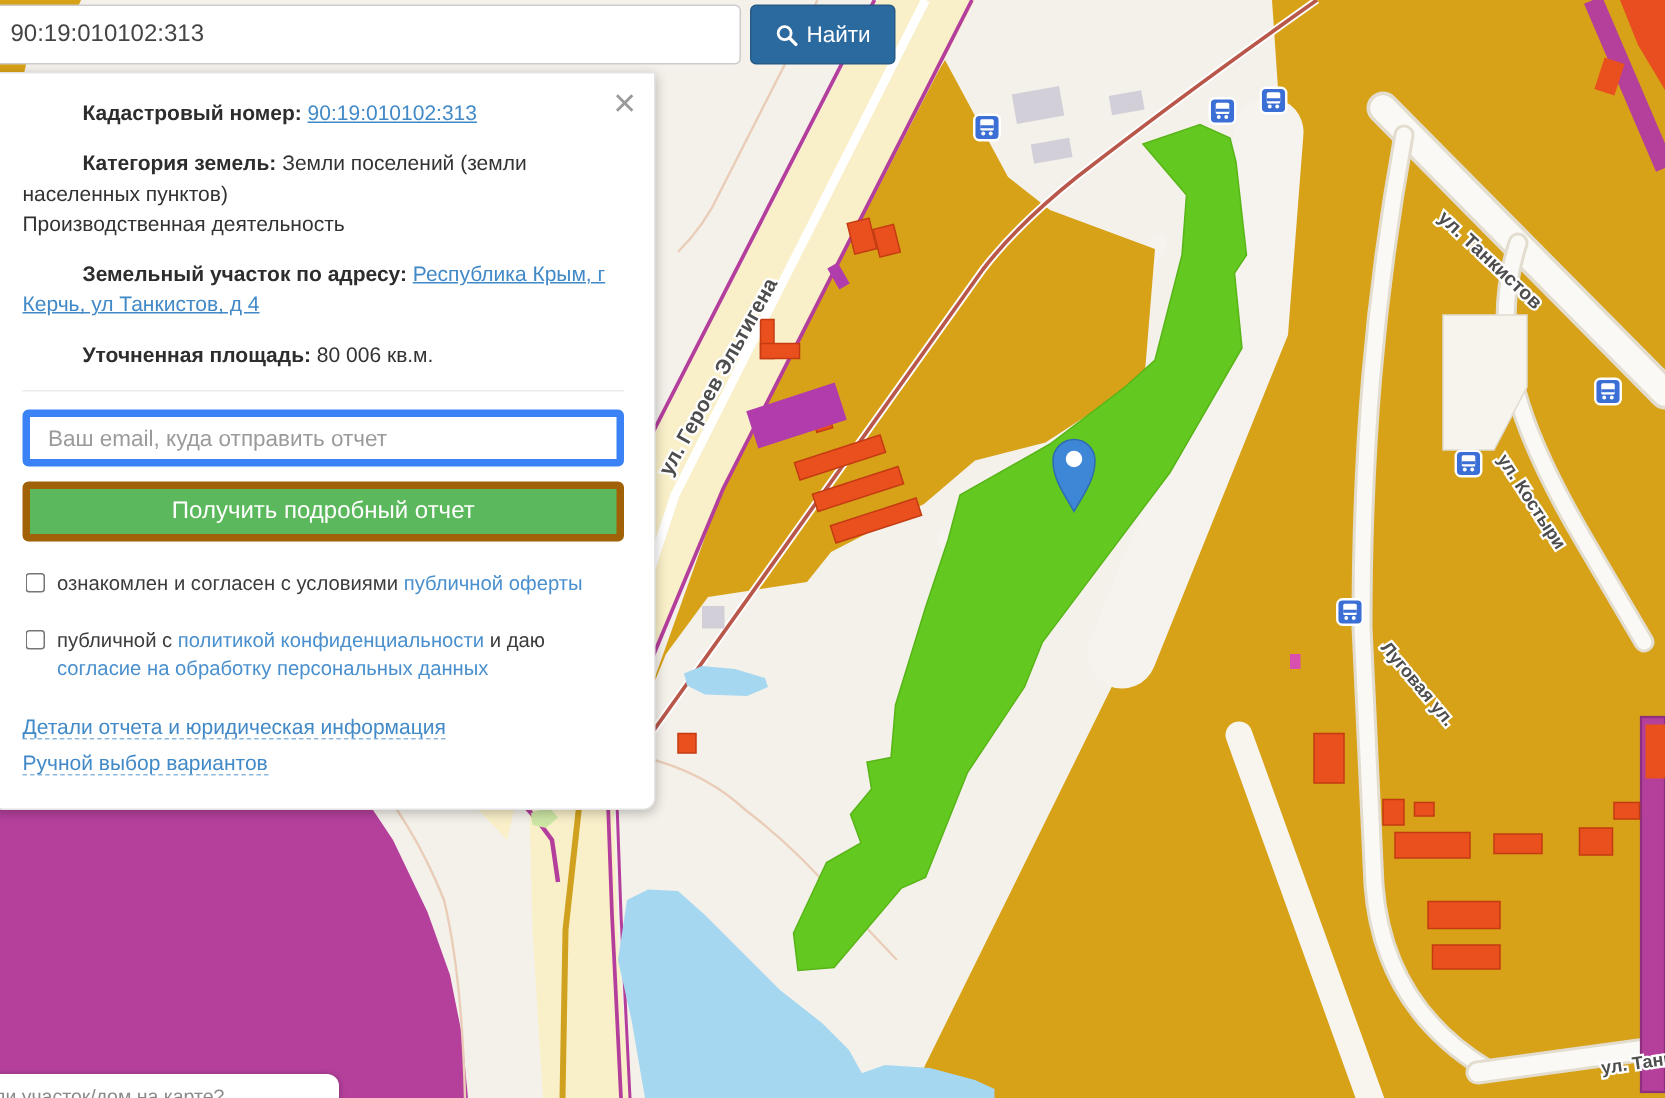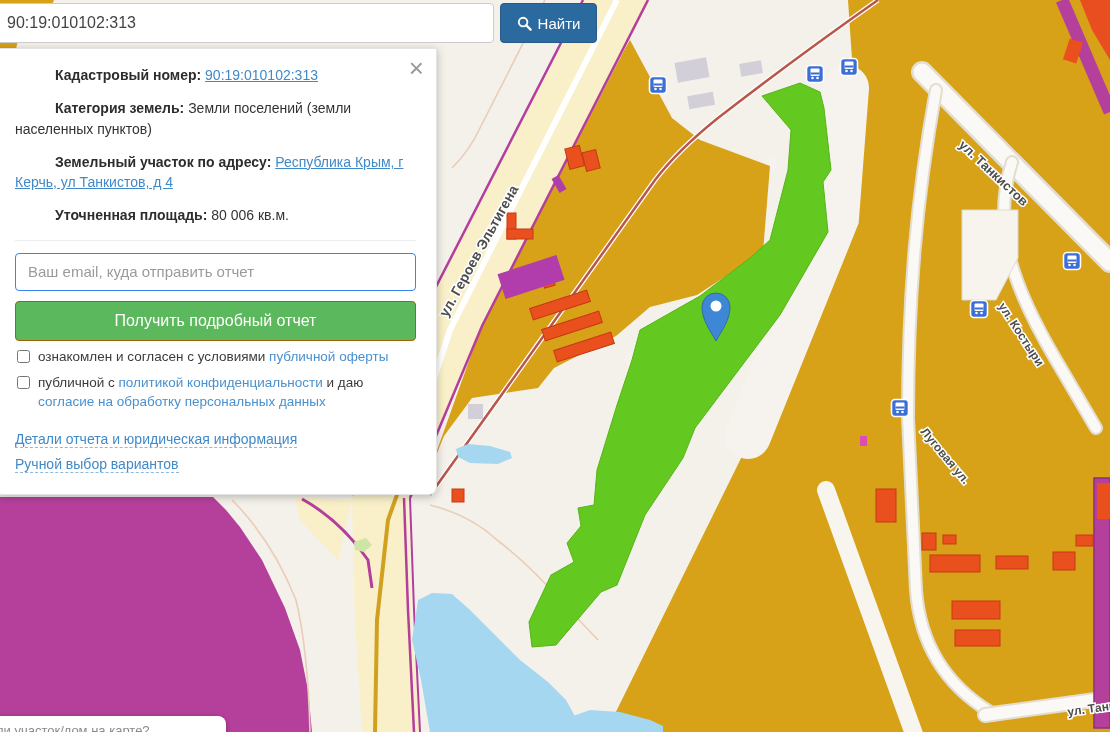--- a/index.html
+++ b/index.html
@@ -19,26 +19,26 @@
   .panel{position:absolute;left:-6px;top:48px;width:443px;box-sizing:border-box;z-index:20;
       background:#fff;border:1px solid #e3e3e3;border-radius:0 0 8px 8px;
       box-shadow:0 2px 8px rgba(0,0,0,.25);padding:16px 20px 18px 20px;color:#333;font-size:14px;}
   .panel p{margin:0 0 13px 0;line-height:1.45;}
   .panel b{color:#2d2d2d;padding-left:40px;}
   a.lnk{color:#4189c7;text-decoration:underline;cursor:pointer;}
   a.plain{color:#4a90ce;text-decoration:none;cursor:pointer;}
   .close-x{position:absolute;top:6px;right:12px;font-size:26px;color:#9a9a9a;line-height:1;
       cursor:pointer;font-weight:400;}
   .hr{border-top:1px solid #ececec;margin:14px 0 12px 0;}
-  .email-input{width:100%;box-sizing:border-box;height:38px;border:1px solid #3b82f6;border-radius:4px;
+  .email-input{width:100%;box-sizing:border-box;height:38px;border:5px solid #3b82f6;border-radius:4px;
       padding:0 12px;font-size:15px;color:#444;font-family:"Liberation Sans",sans-serif;outline:none;}
   .email-input::placeholder{color:#9b9b9b;}
-  .submit-btn{width:100%;height:40px;margin-top:10px;background:#5cb85c;border:1px solid #a16207;
+  .submit-btn{width:100%;height:40px;margin-top:10px;background:#5cb85c;border:5px solid #a16207;
       border-radius:4px;color:#fff;font-size:16px;cursor:pointer;font-family:"Liberation Sans",sans-serif;}
-  .cb-row{display:flex;align-items:flex-start;margin-top:7px;font-size:13.5px;line-height:1.4;color:#3c3c3c;}
+  .cb-row{display:flex;align-items:flex-start;margin-top:19px;font-size:13.5px;line-height:1.4;color:#3c3c3c;}
   .cb-row input{margin:2px 8px 0 2px;width:13px;height:13px;flex:none;}
   .footer-links{margin-top:16px;line-height:1.75;font-size:14px;}
   .dash{color:#4189c7;text-decoration:none;border-bottom:1px dashed #8cb8dd;cursor:pointer;}
   
   .tooltip{position:absolute;left:-14px;top:716px;width:240px;height:40px;background:#fff;
       border-radius:8px;box-shadow:0 1px 5px rgba(0,0,0,.3);z-index:15;
       font-size:13px;color:#8a8a8a;padding:7px 10px;box-sizing:border-box;white-space:nowrap;}
 </style>
 </head>
 <body>
@@ -183,20 +183,21 @@
 <div class="panel">
   <span class="close-x">×</span>
 
   <p>
     <b>Кадастровый номер:</b>
     <a class="lnk">90:19:010102:313</a>
   </p>
 
   <p>
     <b>Категория земель:</b><span> Земли поселений (земли населенных пунктов)</span><br>
+    <span>Производственная деятельность</span>
   </p>
 
   <p>
     <b>Земельный участок по адресу:</b>
     <a class="lnk">Республика Крым, г Керчь, ул Танкистов, д 4</a>
   </p>
 
   <p style="margin-bottom:0;">
     <b>Уточненная площадь:</b><span> 80 006 кв.м.</span>
   </p>

